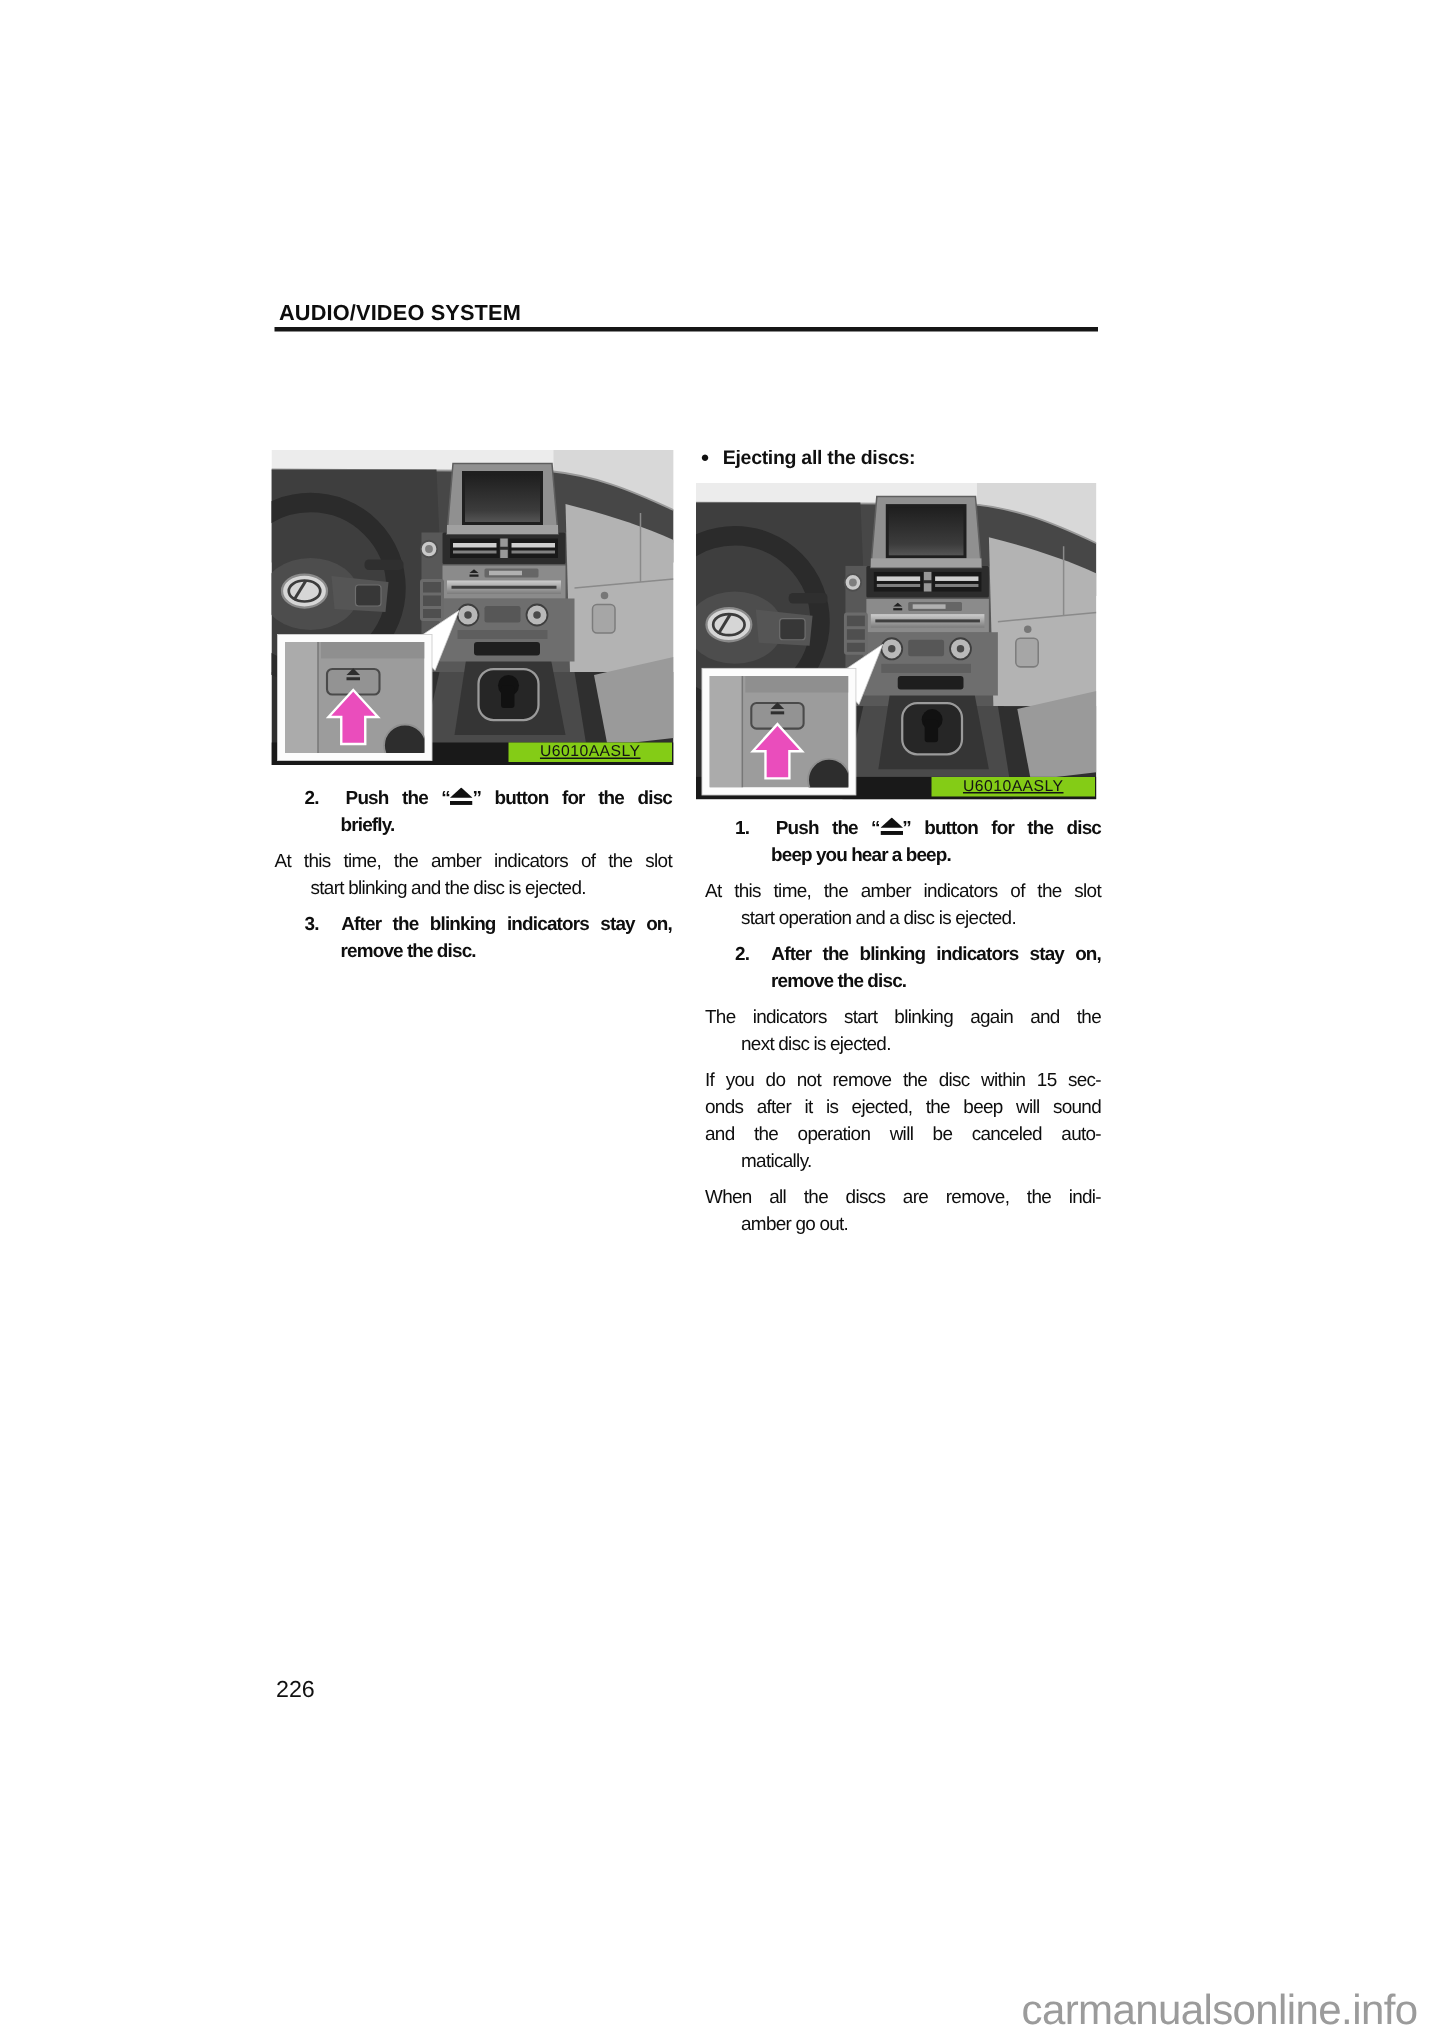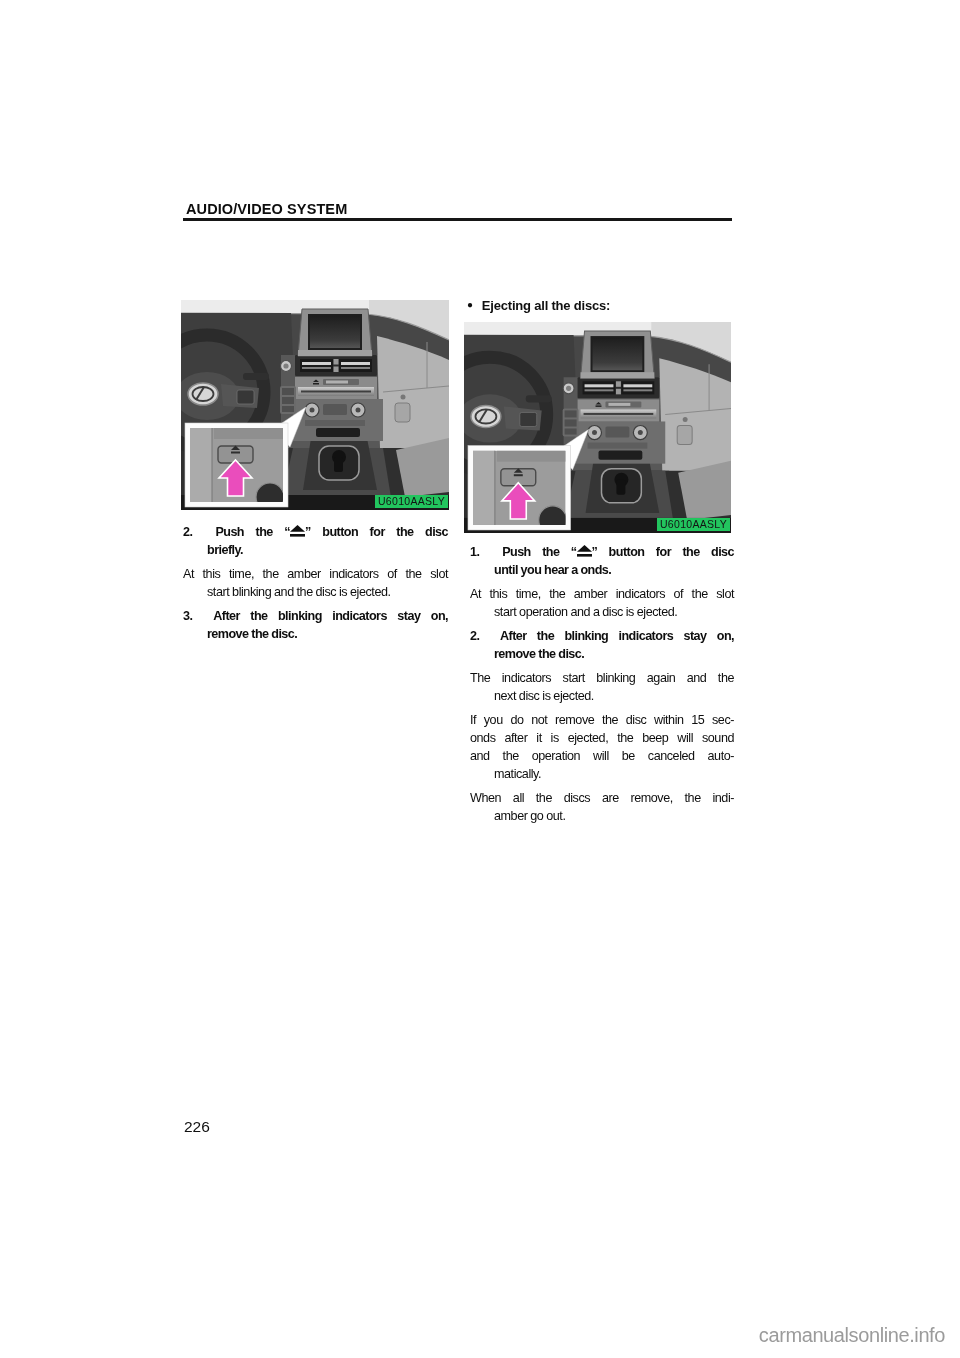--- a/index.html
+++ b/index.html
@@ -11,46 +11,46 @@
     position:absolute;left:186px;top:201px;font-size:14.5px;font-weight:bold;
     letter-spacing:0.1px;color:#0d0d0d;
   }
   .header-rule{position:absolute;left:183px;top:218px;width:549px;height:3px;background:#161616;}
 
   .photo{position:absolute;}
   .photo-left{left:181px;top:300px;width:268px;height:210px;}
   .photo-right{left:464px;top:322px;width:267px;height:211px;}
   .photo svg.photo-art{display:block;width:100%;height:100%;}
   .figure-label{
-    position:absolute;right:1px;bottom:2px;background:#22c55e;color:#141414;
-    font-size:10.5px;line-height:13px;padding:0 3px;letter-spacing:0.3px;
+    position:absolute;right:1px;bottom:2px;background:#84cc16;color:#141414;
+    font-size:10.5px;line-height:13px;padding:0 21px;letter-spacing:0.3px;text-decoration:underline;
   }
 
   .bullet-heading{
     position:absolute;left:467px;top:296px;width:264px;
     font-size:13px;font-weight:bold;letter-spacing:-0.2px;line-height:17px;
   }
   .bullet-heading .bullet{font-size:10px;vertical-align:1.5px;margin-right:9px;}
 
   .textcol{
     position:absolute;font-size:12.6px;line-height:18px;
     letter-spacing:-0.45px;word-spacing:-0.2px;color:#0e0e0e;
   }
   .textcol-left{left:183px;top:523px;width:265px;}
   .textcol-right{left:470px;top:543px;width:264px;}
   .tline{text-align:justify;text-align-last:justify;}
   .tline.ll{text-align-last:left;padding-left:24px;}
   .para{margin-top:6px;}
   .bold{font-weight:bold;}
-  .bold .tline{letter-spacing:-0.55px;}
+  .bold .tline{letter-spacing:-0.55px;margin-left:20px;}
   .eject-sym{width:15px;height:12px;vertical-align:-1px;fill:#101010;}
 
   .page-number{position:absolute;left:184px;top:1118px;font-size:15.5px;color:#111;}
   .watermark{
-    position:absolute;right:15px;top:1324px;font-size:20px;color:#9b9b9b;
+    position:absolute;right:15px;top:1324px;font-size:28px;color:#9b9b9b;
     letter-spacing:-0.4px;
   }
   .defs-holder{position:absolute;width:0;height:0;overflow:hidden;}
 </style>
 </head>
 <body>
 
 <svg class="defs-holder" aria-hidden="true">
   <defs>
     <linearGradient id="screenGrad" x1="0" y1="0" x2="0" y2="1">
@@ -183,21 +183,21 @@
     </svg>
     <figcaption class="figure-label">U6010AASLY</figcaption>
   </figure>
 
   <div class="textcol textcol-right">
     <div class="step bold">
       <div class="tline jl"><span>1.&nbsp;&nbsp;Push the “</span><svg class="eject-sym" viewBox="0 0 20 16">
             <polygon points="10,0 20,9 0,9"></polygon>
             <rect y="12" width="20" height="3.5"></rect>
           </svg><span>” button for the disc</span></div>
-      <div class="tline ll">until you hear a onds.</div>
+      <div class="tline ll">beep you hear a beep.</div>
     </div>
     <div class="para">
         <div class="tline jl">At this time, the amber indicators of the slot</div>
         <div class="tline ll">start operation and a disc is ejected.</div>
       </div>
     <div class="para bold">
         <div class="tline jl">2.&nbsp;&nbsp;After the blinking indicators stay on,</div>
         <div class="tline ll">remove the disc.</div>
       </div>
     <div class="para">

